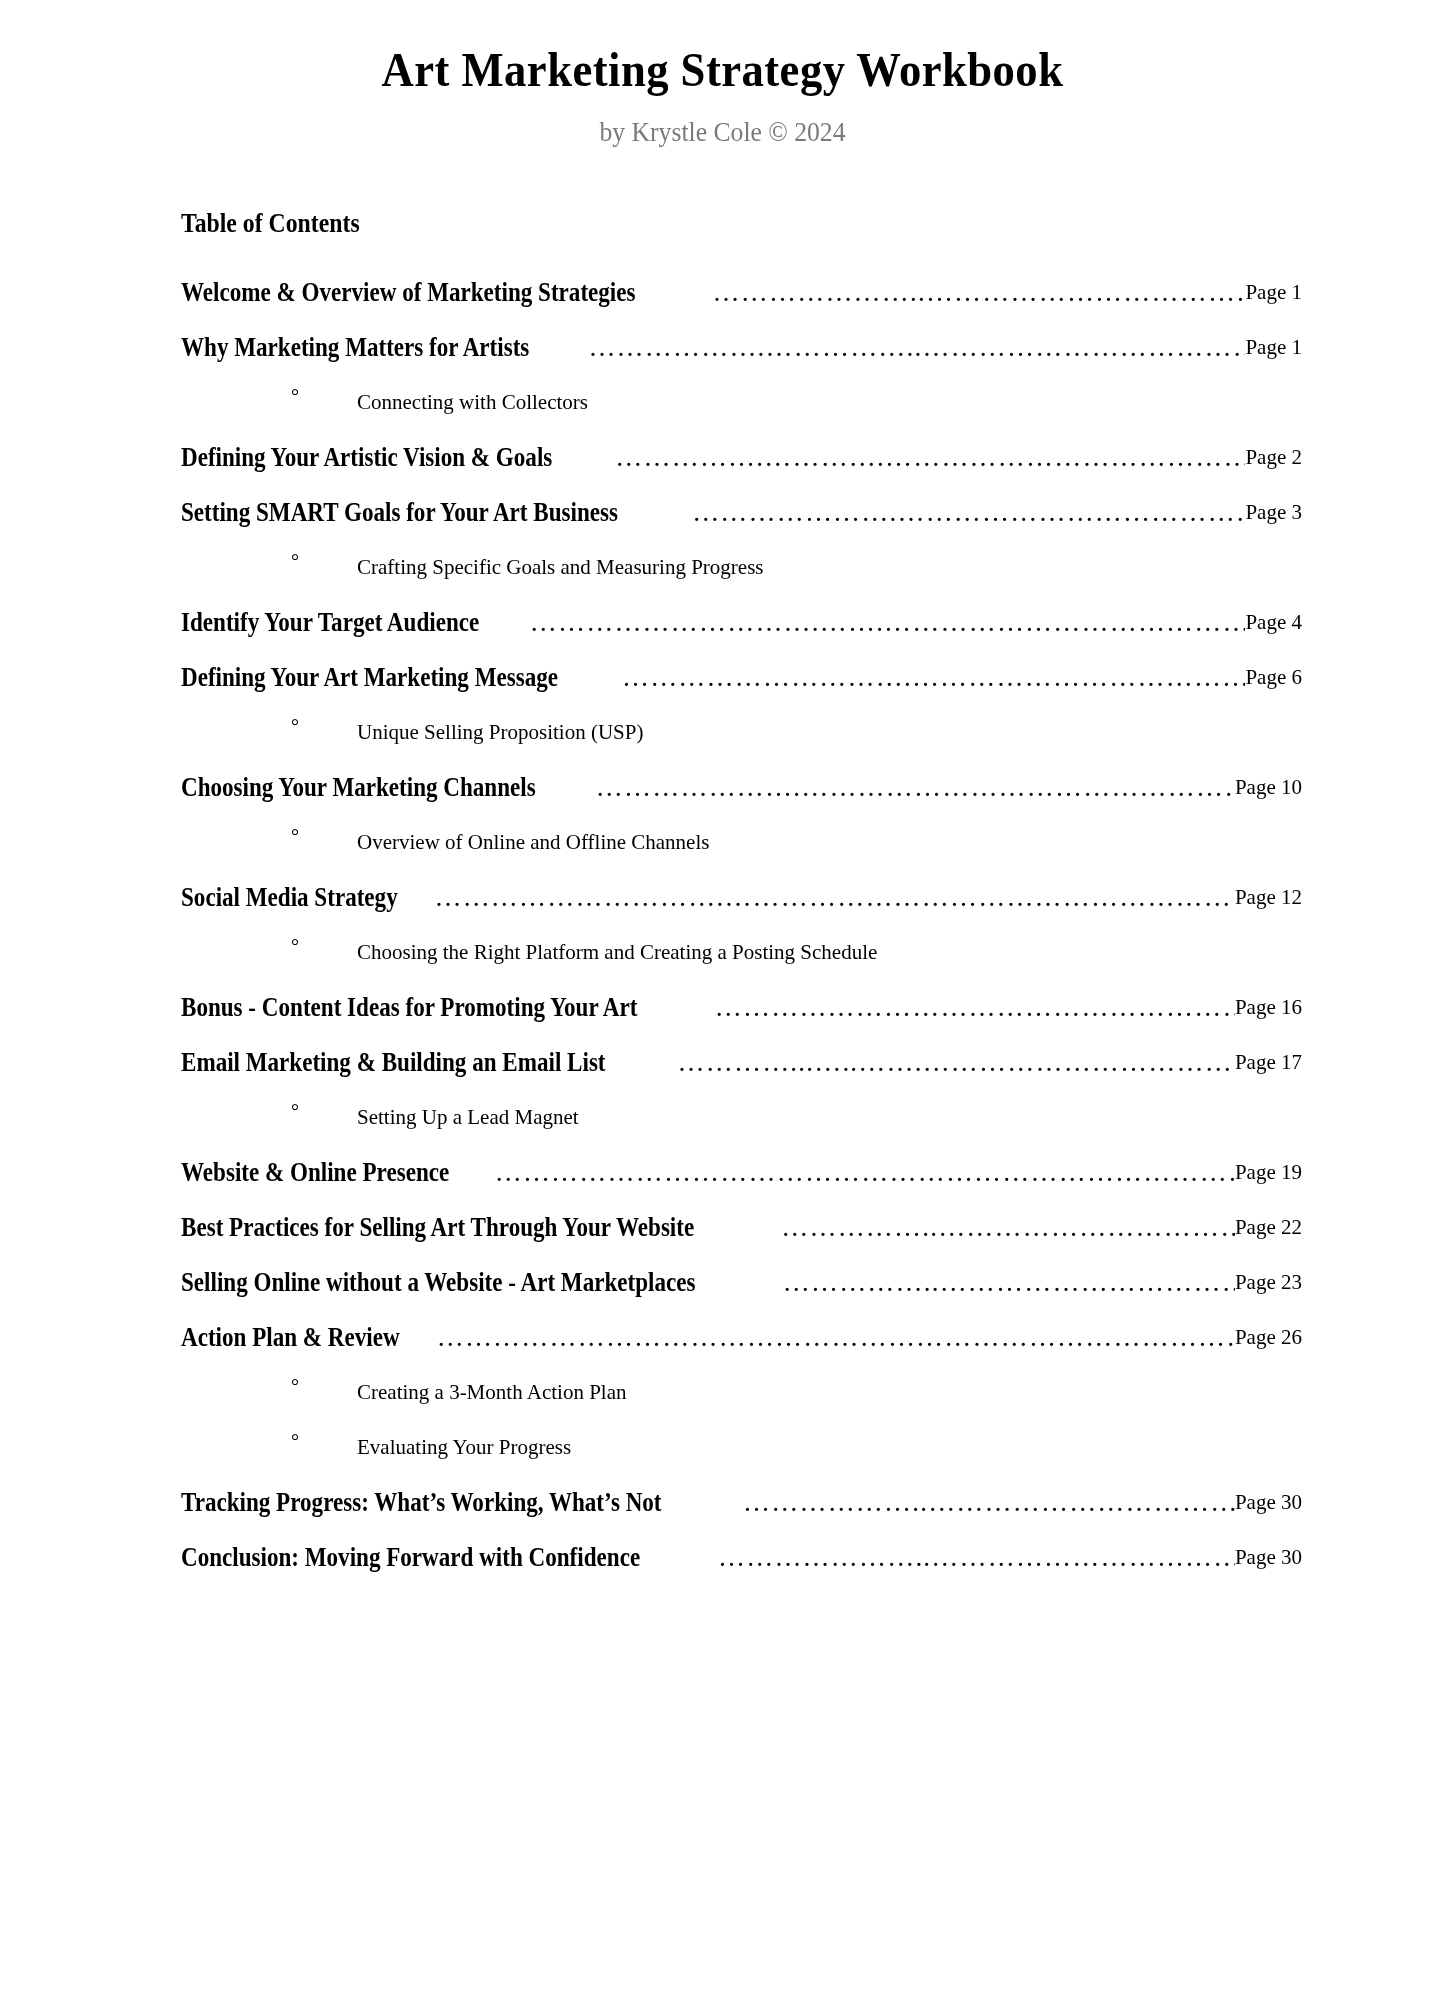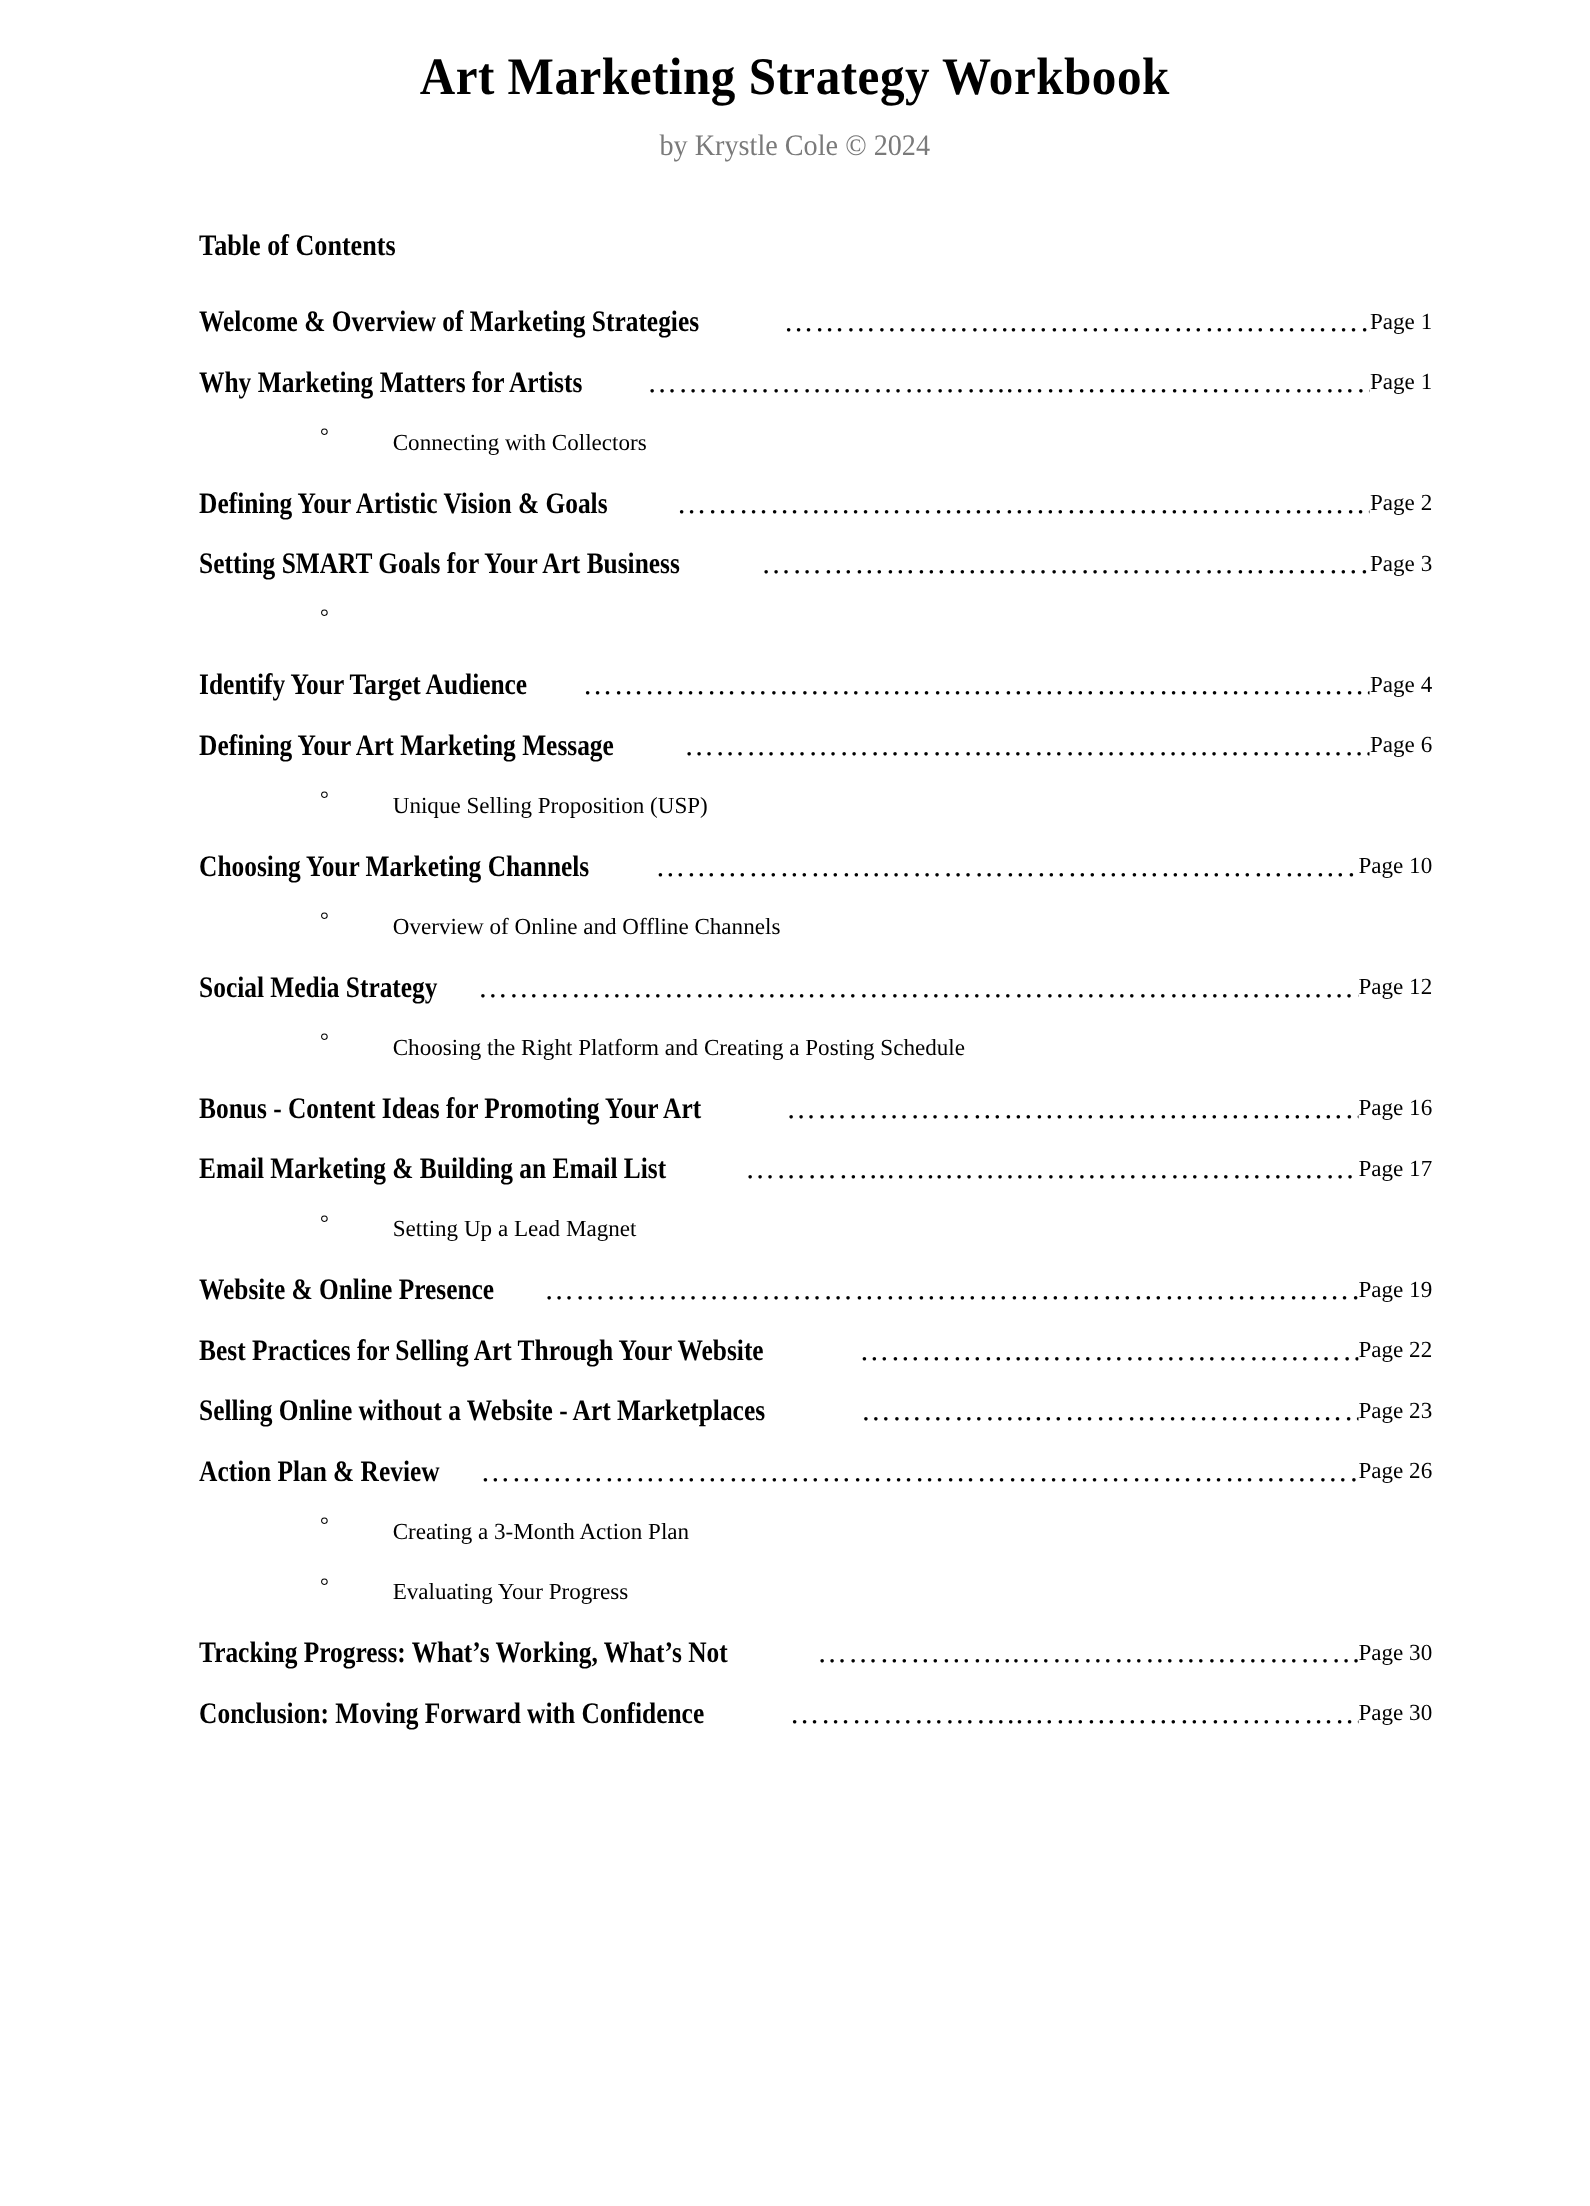--- a/index.html
+++ b/index.html
@@ -145,20 +145,21 @@
           <span class="leader">…………….………….……………………………………………</span>
           <span class="pagenum">Page 2</span>
         </div>
         <div class="toc-row">
           <span class="entry-title">Setting SMART Goals for Your Art Business </span>
           <span class="leader">………………….……………………………………………</span>
           <span class="pagenum">Page 3</span>
         </div>
         <div class="toc-sub">
           <span class="bullet">°</span>
+          <span class="sub-label">Crafting Specific Goals and Measuring Progress</span>
         </div>
         <div class="toc-row">
           <span class="entry-title">Identify Your Target Audience </span>
           <span class="leader">………………………….…….……………………………………………</span>
           <span class="pagenum">Page 4</span>
         </div>
         <div class="toc-row">
           <span class="entry-title">Defining Your Art Marketing Message </span>
           <span class="leader">………………………….…………………………………………</span>
           <span class="pagenum">Page 6</span>

